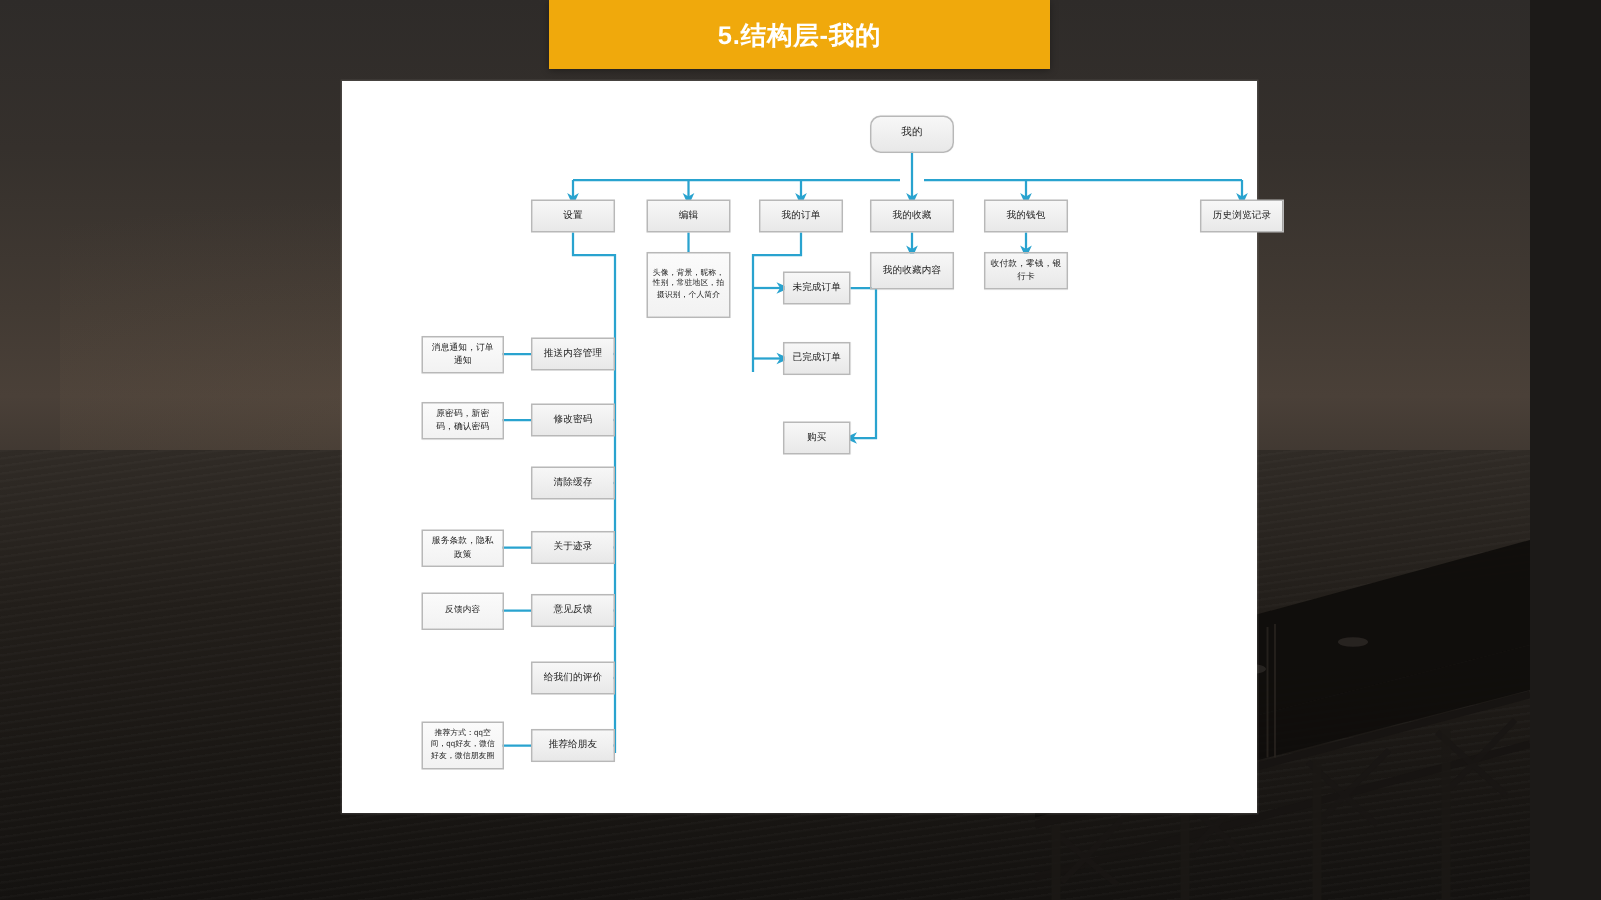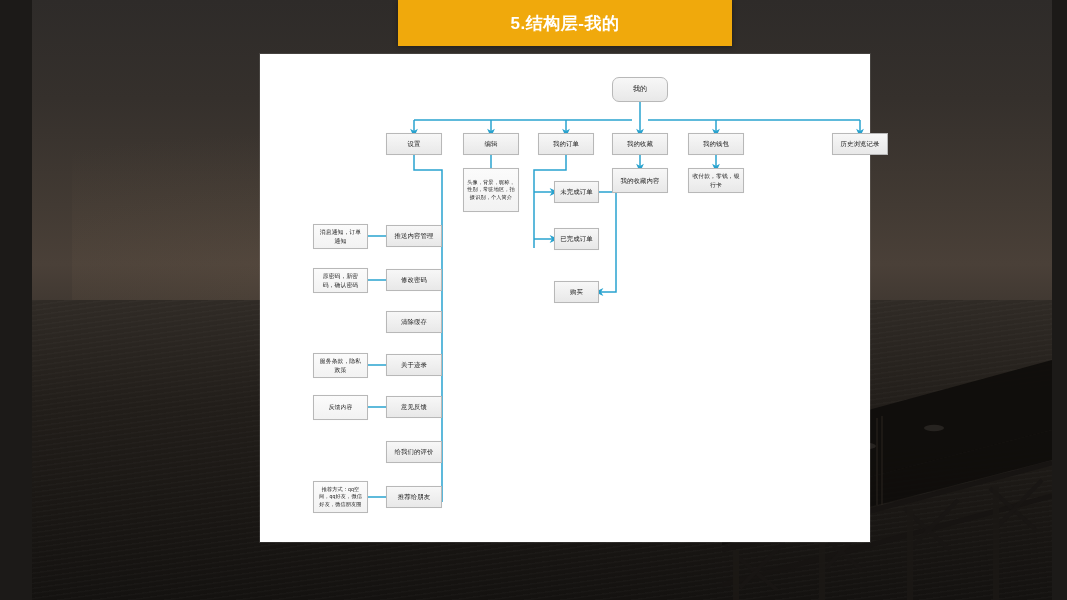--- a/index.html
+++ b/index.html
@@ -1,21 +1,21 @@
 <!DOCTYPE html>
 <html><head>
 <meta charset="utf-8">
 <style>
   html,body{margin:0;padding:0;}
   body{
     width:1067px;height:600px;overflow:hidden;
     font-family:"Liberation Sans","DejaVu Sans",sans-serif;
     background:#1c1a18;
   }
-  #stage{position:relative;width:1020px;height:600px;overflow:hidden;margin-left:32px;}
+  #stage{position:relative;width:1020px;height:600px;overflow:hidden;}
 
   
   .bg{position:absolute;inset:0;}
   .bg-sky{
     position:absolute;left:0;top:0;width:1067px;height:330px;
     background:linear-gradient(180deg,#2e2b29 0%,#35302c 30%,#423a33 62%,#4a4038 80%,#3a332d 100%);
   }
   .bg-water{
     position:absolute;left:0;top:300px;width:1067px;height:300px;
     background:linear-gradient(180deg,#302b26 0%,#221e1a 35%,#1a1714 70%,#141210 100%);

